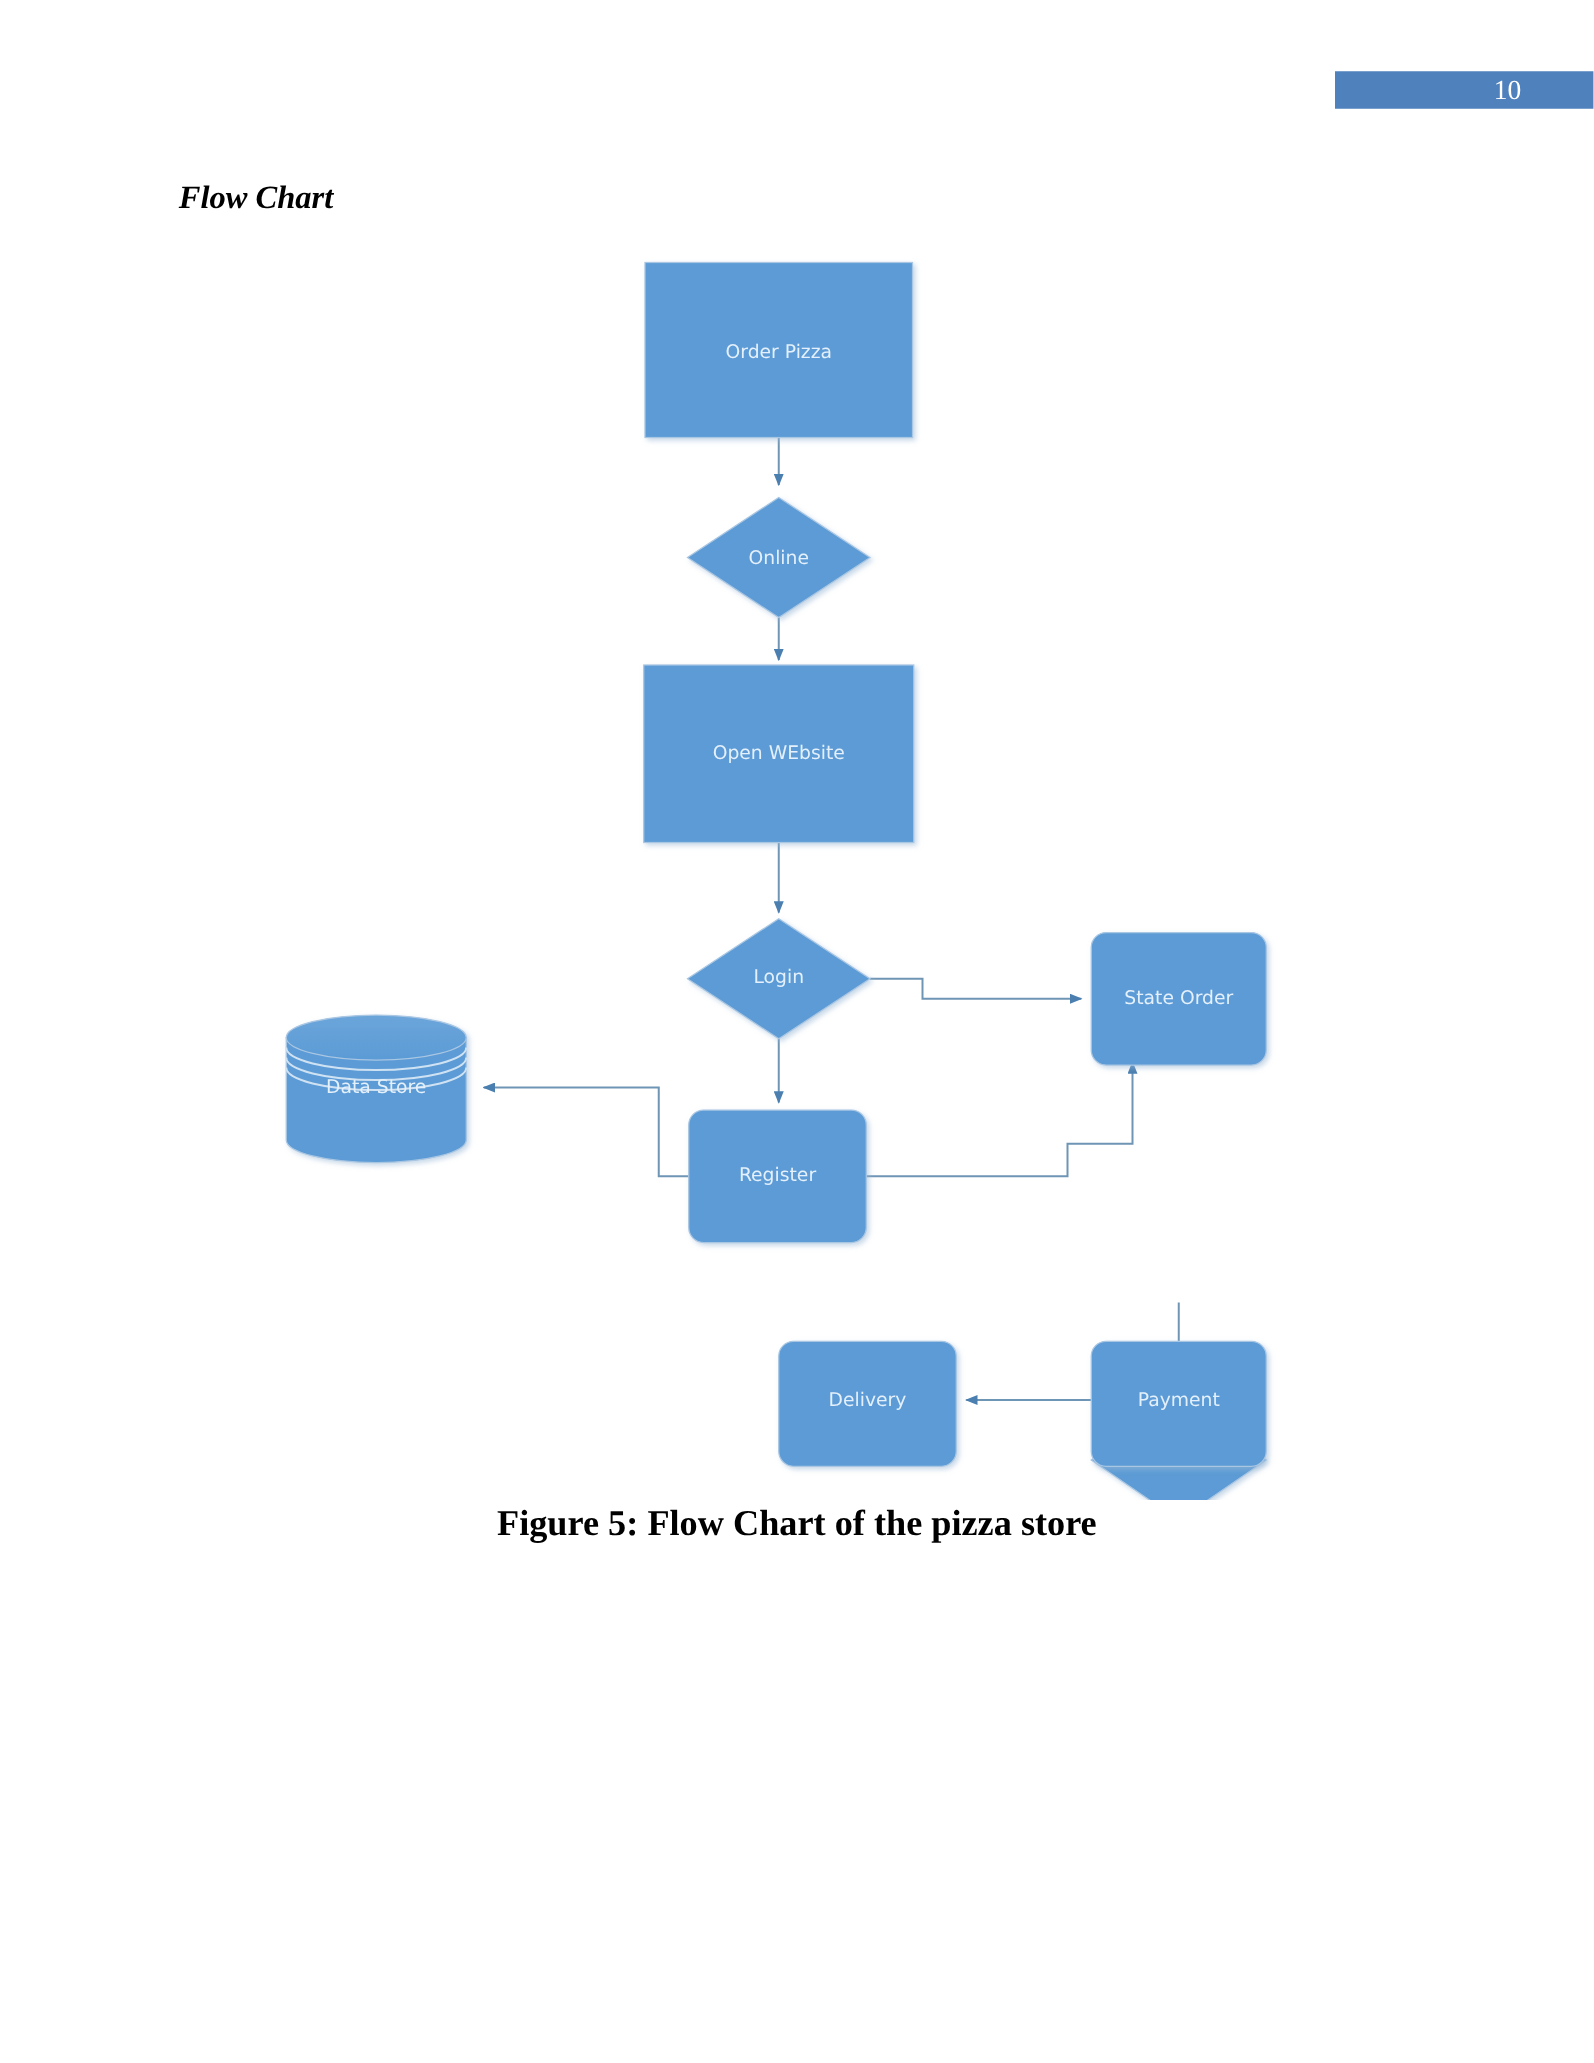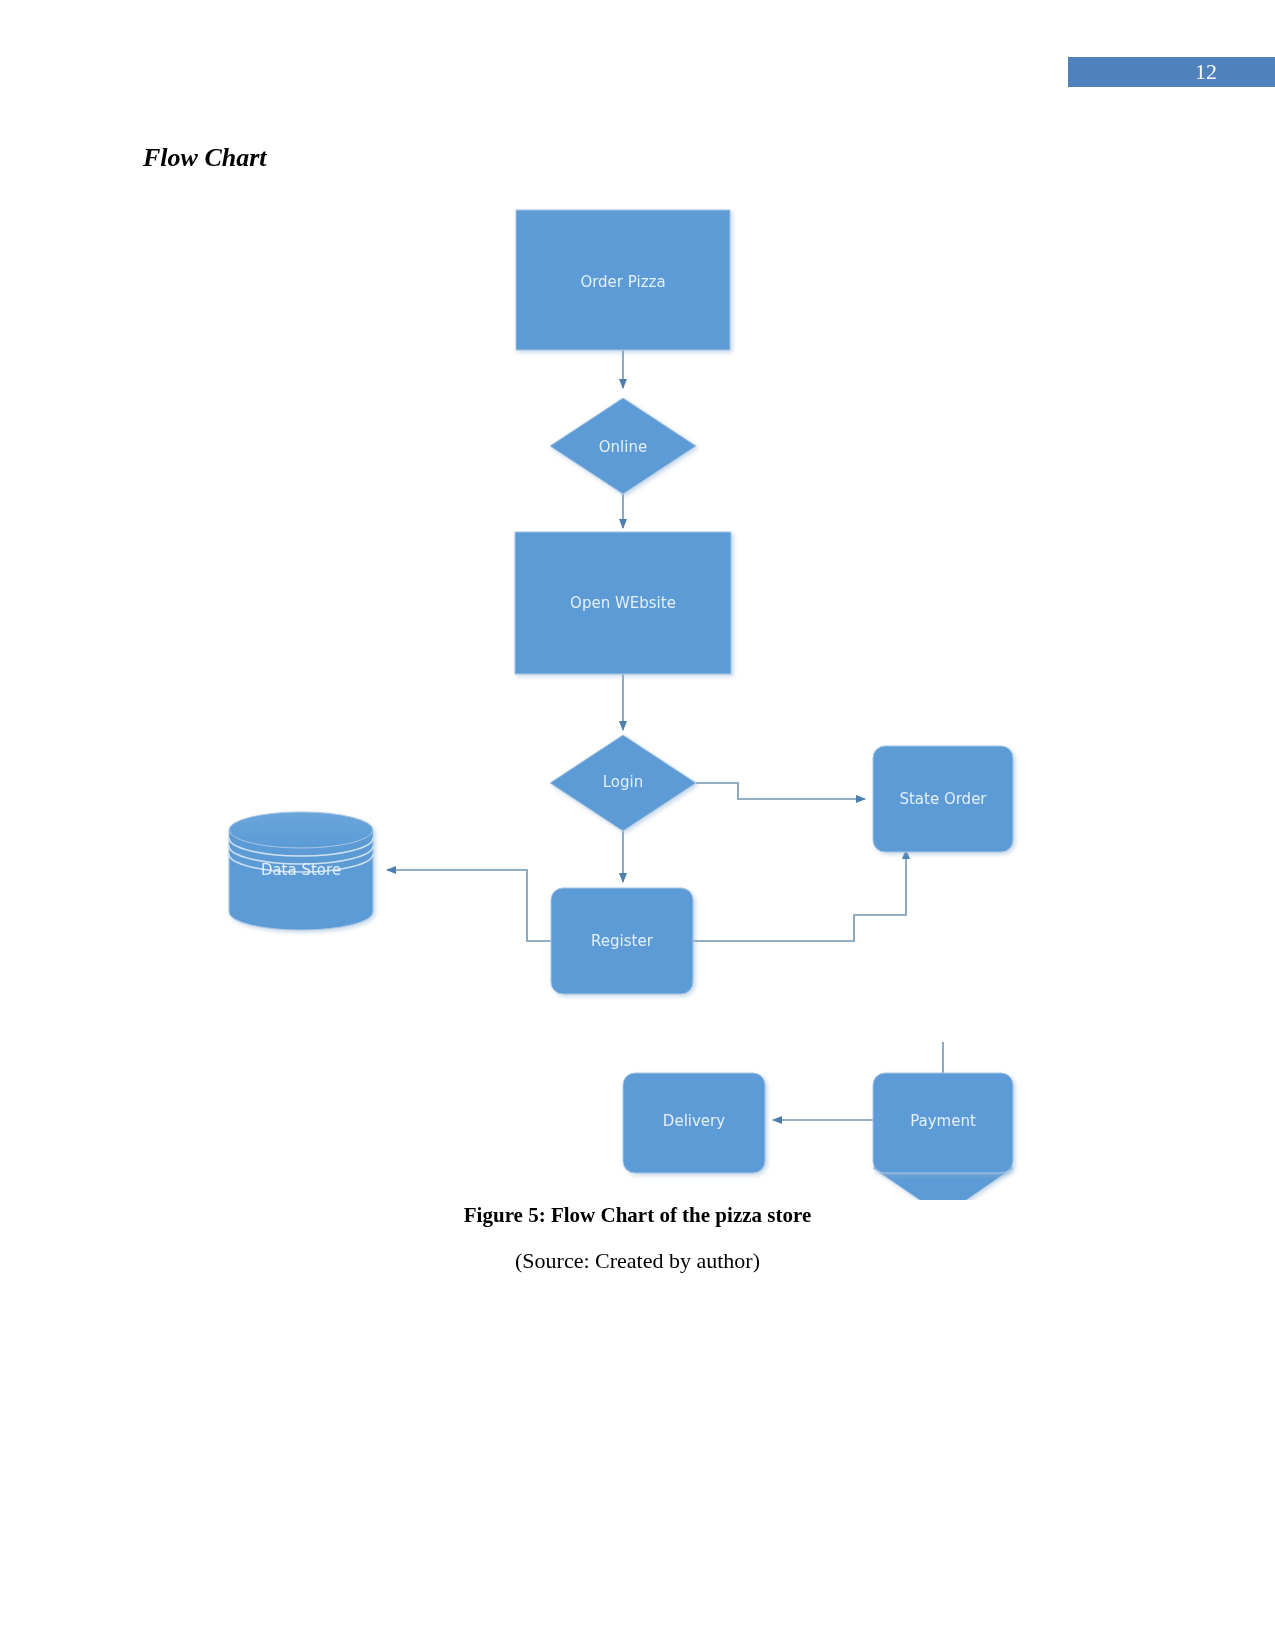--- a/index.html
+++ b/index.html
@@ -77,42 +77,42 @@
     dominant-baseline: middle;
   }
 
   
   #figure-caption {
     position: absolute;
     left: 0;
     top: 1203px;
     width: 1275px;
     text-align: center;
-    font-size: 21px;
+    font-size: 29px;
     font-weight: bold;
     font-family: "Liberation Serif", "DejaVu Serif", serif;
   }
   #figure-source {
     position: absolute;
     left: 0;
     top: 1248px;
     width: 1275px;
     text-align: center;
     font-size: 22px;
     font-family: "Liberation Serif", "DejaVu Serif", serif;
   }
 </style>
 </head>
 <body>
 
 <div id="page">
 
 
   <div id="page-number-box">
-    <span class="pn">12</span>
+    <span class="pn">10</span>
   </div>
 
   <div id="section-heading">Flow Chart</div>
 
   <div id="figure-canvas">
     <svg width="1275" height="1010" viewBox="0 0 1275 1010" xmlns="http://www.w3.org/2000/svg">
       <defs>
         <marker id="arrow" markerWidth="10" markerHeight="8" refX="9" refY="4" orient="auto" markerUnits="userSpaceOnUse">
           <path d="M0,0 L10,4 L0,8 z" fill="#4A7FB0"></path>
         </marker>
@@ -200,15 +200,14 @@
       <g>
         <rect x="607" y="883" width="142" height="100" rx="12" ry="12" fill="#5B9BD5" stroke="#A9C6E3" stroke-width="1" filter="url(#softshadow)"></rect>
         <text class="node-label" x="678" y="931">Delivery</text>
       </g>
 
     </svg>
   </div>
 
   <div id="figure-caption">Figure 5: Flow Chart of the pizza store</div>
 
-  <div id="figure-source">(Source: Created by author)</div>
 
 </div>
 
 </body></html>

